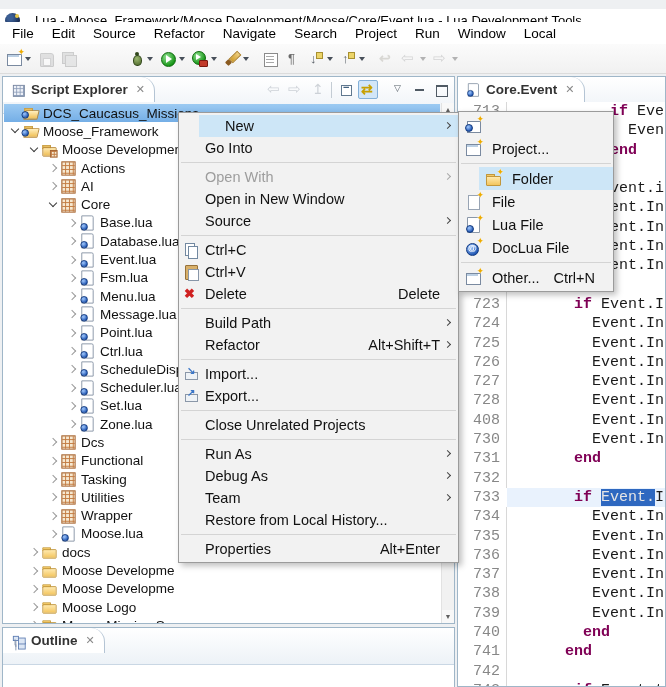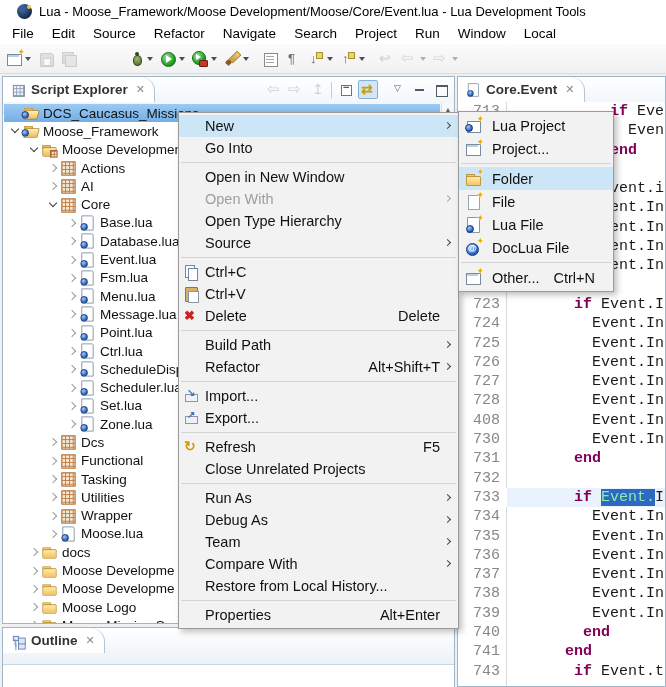--- a/index.html
+++ b/index.html
@@ -1,20 +1,20 @@
 <!DOCTYPE html>
 <html><head>
 <meta charset="utf-8">
 <style>
   * { margin:0; padding:0; box-sizing:border-box; }
   html,body { width:666px; height:687px; overflow:hidden; }
   body { position:relative; background:#eef0f2; font-family:"Liberation Sans",sans-serif; color:#1a1a1a; cursor:default; }
 
   
-  #titlebar { position:absolute; left:0; top:0; right:0; height:22px; background:#fff; display:flex; align-items:center; padding-left:17px; }
+  #titlebar { position:absolute; left:0; top:9px; right:0; height:22px; background:#fff; display:flex; align-items:center; padding-left:5px;gap:8px; }
   #title-icon { width:15px; height:15px; border-radius:50%; background:radial-gradient(circle at 34% 30%, #3b5e94 18%, #16294e 70%); position:relative; flex:none; }
   #title-icon::after { content:""; position:absolute; right:1px; top:1px; width:4px; height:4px; border-radius:50%; background:#e8c84a; }
   #title-text { font-size:13px; margin-left:7px; color:#000; white-space:nowrap; }
 
   #menubar { position:absolute; left:0; top:22px; right:0; height:22px; background:#fff; display:flex; align-items:center; padding-left:3px; }
   .mb { font-size:13.5px; padding:2px 9px; color:#000; }
 
   #toolbar { position:absolute; left:0; top:44px; right:0; height:30px; background:linear-gradient(#fbfbfb,#f1f1f1); border-bottom:1px solid #dcdcdc; display:flex; align-items:center; padding-left:4px; }
   .tbtn { display:flex; align-items:center; padding:2px 2px; margin-right:3px; border-radius:2px; }
   .tbtn.disabled { opacity:.4; filter:grayscale(.9); }
@@ -141,30 +141,30 @@
   .sthumb { position:absolute; left:1px; top:14px; width:10px; height:150px; background:#cdcdcd; border-radius:1px; }
 
   
   #codepane { position:absolute; left:0; top:25px; right:0; bottom:0; background:#fff; overflow:hidden; font-family:"Liberation Mono",monospace; font-size:15px; }
   #codepane::before { content:""; position:absolute; left:48px; top:0; bottom:0; width:1px; background:#d8d8d8; }
   .crow { position:relative; height:19.3px; line-height:19.3px; white-space:pre; }
   .crow.cur { background:linear-gradient(to right,#fff 49px,#e9f2fd 49px); }
   .lnum { position:absolute; left:0; width:42px; text-align:right; color:#878787; }
   .ctext { position:absolute; left:53px; }
   .kw { color:#7f0055; font-weight:bold; }
-  .selseg { background:#2e68c0; color:#86efac; }
+  .selseg { background:#2e68c0; color:#e5e5e5; }
 
   
   .menu { position:absolute; background:#f2f2f2; border:1px solid #9b9b9b; box-shadow:3px 3px 6px rgba(0,0,0,.25); padding:2px 0; z-index:200; }
   #ctxmenu { left:178px; top:112px; width:281px; }
   #newmenu { left:458px; top:111px; width:156px; z-index:210; }
   .mi { position:relative; display:flex; align-items:center; font-size:14.5px; color:#111; }
   #ctxmenu .mi { height:22px; padding-left:4px; }
   #newmenu .mi { height:23px; padding-left:6px; }
-  .mi.hl { background:#cde6f7; }
+  .mi.hl { background:#cde6f7;margin-left:20px; }
   .mi.disabled { color:#9d9d9d; }
   .mic { width:18px; height:16px; flex:none; margin-right:4px; }
   #newmenu .mic { margin-right:9px; }
   .mlabel { flex:1; white-space:nowrap; }
   .mshort { margin-right:18px; white-space:nowrap; }
   .marrow { position:absolute; right:8px; top:8px; width:5px; height:5px; border-top:1.5px solid #444; border-right:1.5px solid #444; transform:rotate(45deg); }
   .mi.disabled .marrow { border-color:#a8a8a8; }
   .msep { height:7px; position:relative; }
   .msep::before { content:""; position:absolute; left:2px; right:2px; top:3px; height:1px; background:#d4d4d4; }
 </style>
@@ -515,47 +515,44 @@
       <div class="crow"><span class="lnum">732</span><span class="ctext"><span></span></span></div>
       <div class="crow cur"><span class="lnum">733</span><span class="ctext"><span>       </span><span class="kw">if</span><span> </span><span class="selseg">Event.</span><span>IniObjectCategory == Object.Category.STATIC </span></span></div>
       <div class="crow"><span class="lnum">734</span><span class="ctext"><span>         Event.IniDCSUnit = Event.initiator</span></span></div>
       <div class="crow"><span class="lnum">735</span><span class="ctext"><span>         Event.IniDCSUnitName = Event.IniDCSUnit:getName()</span></span></div>
       <div class="crow"><span class="lnum">736</span><span class="ctext"><span>         Event.IniUnitName = Event.IniDCSUnitName</span></span></div>
       <div class="crow"><span class="lnum">737</span><span class="ctext"><span>         Event.IniUnit = UNIT:FindByName( Event.IniUnitName )</span></span></div>
       <div class="crow"><span class="lnum">738</span><span class="ctext"><span>         Event.IniDCSGroupName = Event.IniDCSUnitName</span></span></div>
       <div class="crow"><span class="lnum">739</span><span class="ctext"><span>         Event.IniGroupName = Event.IniDCSUnitName</span></span></div>
       <div class="crow"><span class="lnum">740</span><span class="ctext"><span>        </span><span class="kw">end</span></span></div>
       <div class="crow"><span class="lnum">741</span><span class="ctext"><span>      </span><span class="kw">end</span></span></div>
+      <div class="crow"><span class="lnum">742</span><span class="ctext"><span></span></span></div>
       <div class="crow"><span class="lnum">743</span><span class="ctext"><span>       </span><span class="kw">if</span><span> Event.target ~= nil </span></span></div>
     </div>
 </div>
 
 <div class="menu" id="ctxmenu">
     <div class="mi hl">
       <span class="mic"></span>
       <span class="mlabel">New</span>
       <span class="marrow"></span>
     </div>
     <div class="mi">
       <span class="mic"></span>
       <span class="mlabel">Go Into</span>
     </div>
     <div class="msep"></div>
+    <div class="mi disabled">
+      <span class="mic"></span>
+      <span class="mlabel">Open With</span>
+      <span class="marrow"></span>
+    </div>
     <div class="mi">
       <span class="mic"></span>
       <span class="mlabel">Open in New Window</span>
-    </div>
-    <div class="mi disabled">
-      <span class="mic"></span>
-      <span class="mlabel">Open With</span>
-      <span class="marrow"></span>
-    </div>
-    <div class="mi">
-      <span class="mic"></span>
-      <span class="mlabel">Open Type Hierarchy</span>
     </div>
     <div class="mi">
       <span class="mic"></span>
       <span class="mlabel">Source</span>
       <span class="marrow"></span>
     </div>
     <div class="msep"></div>
     <div class="mi">
       <span class="mic"><span class="ic ic-copy"></span></span>
       <span class="mshort">Ctrl+C</span>
@@ -585,64 +582,53 @@
     <div class="mi">
       <span class="mic"><span class="ic ic-import"></span></span>
       <span class="mlabel">Import...</span>
     </div>
     <div class="mi">
       <span class="mic"><span class="ic ic-export"></span></span>
       <span class="mlabel">Export...</span>
     </div>
     <div class="msep"></div>
     <div class="mi">
-      <span class="mic"><span class="ic ic-refresh"></span></span>
-      <span class="mlabel">Refresh</span>
-      <span class="mshort">F5</span>
-    </div>
-    <div class="mi">
       <span class="mic"></span>
       <span class="mlabel">Close Unrelated Projects</span>
     </div>
     <div class="msep"></div>
     <div class="mi">
       <span class="mic"></span>
       <span class="mlabel">Run As</span>
       <span class="marrow"></span>
     </div>
     <div class="mi">
       <span class="mic"></span>
       <span class="mlabel">Debug As</span>
       <span class="marrow"></span>
     </div>
     <div class="mi">
       <span class="mic"></span>
       <span class="mlabel">Team</span>
-      <span class="marrow"></span>
-    </div>
-    <div class="mi">
-      <span class="mic"></span>
-      <span class="mlabel">Compare With</span>
       <span class="marrow"></span>
     </div>
     <div class="mi">
       <span class="mic"></span>
       <span class="mlabel">Restore from Local History...</span>
     </div>
     <div class="msep"></div>
     <div class="mi">
       <span class="mic"></span>
       <span class="mlabel">Properties</span>
       <span class="mshort">Alt+Enter</span>
     </div>
   </div>
 <div class="menu" id="newmenu">
     <div class="mi">
       <span class="mic"><span class="ic ic-luaproj"><span class="ball"></span><span class="st">✦</span></span></span>
-      <span class="mlabel">Lua Project</span>
     </div>
     <div class="mi">
       <span class="mic"><span class="ic ic-window"><span class="st">✦</span></span></span>
       <span class="mlabel">Project...</span>
     </div>
     <div class="msep"></div>
     <div class="mi hl">
       <span class="mic"><span class="ic ic-folder"><span class="st">✦</span></span></span>
       <span class="mlabel">Folder</span>
     </div>

